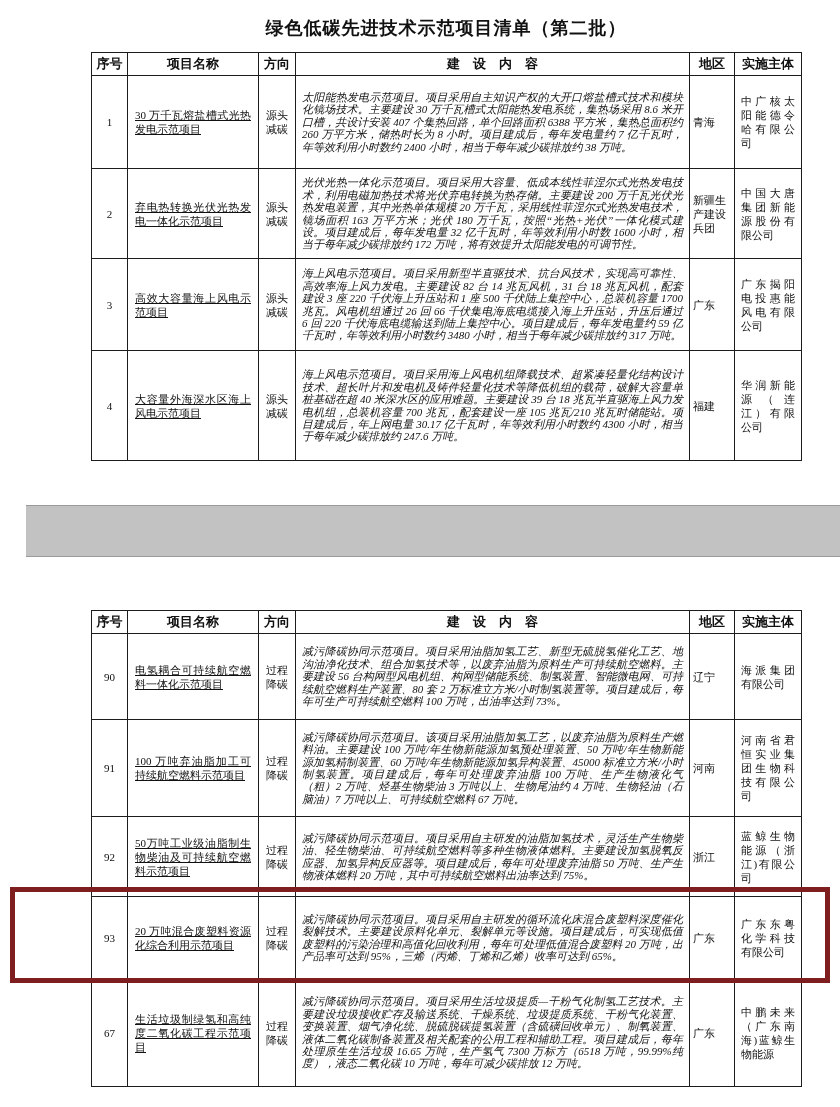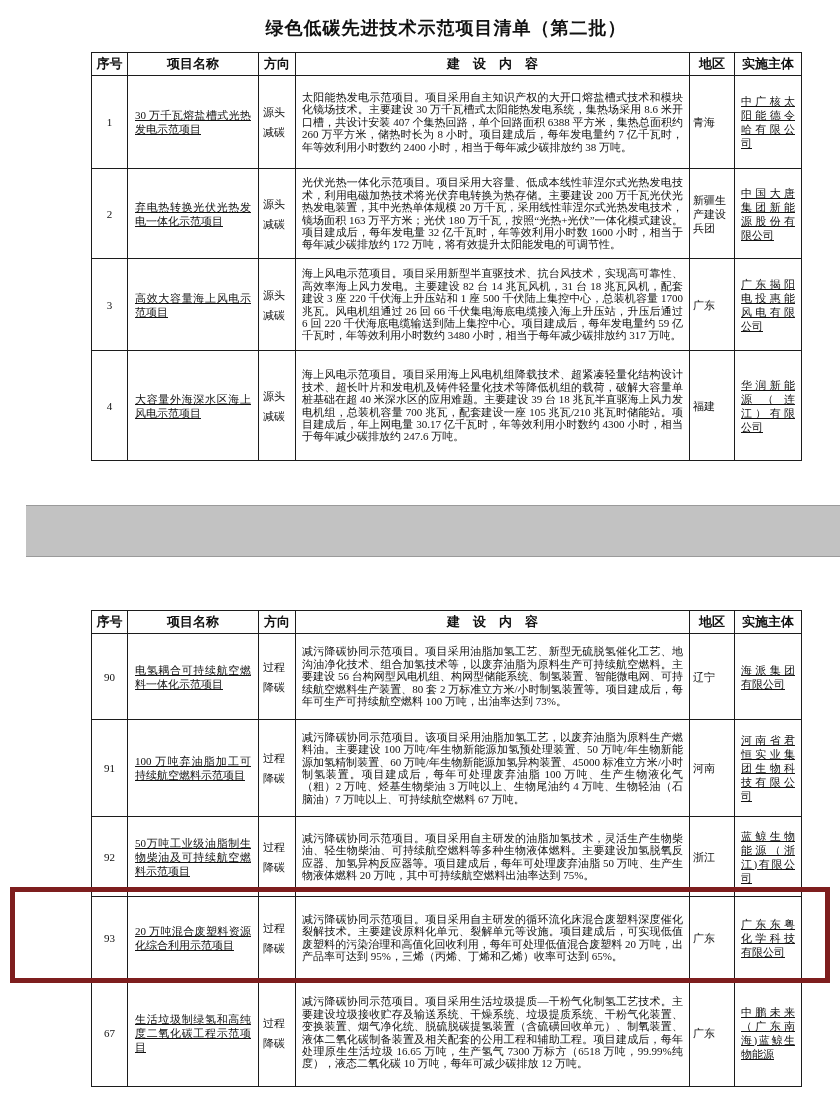--- a/index.html
+++ b/index.html
@@ -61,35 +61,35 @@
   }
   td.cell-no{text-align:center;}
   td.cell-project-name{
     text-align:justify;
     text-align-last:left;
     padding:2px 7px;
     line-height:14px;
     font-size:11.5px;
     text-decoration:underline;
   }
-  td.cell-direction{line-height:20px;padding:1px 4px;}
+  td.cell-direction{text-align:center;line-height:14px;padding:1px 4px;}
   td.cell-content{
     text-align:justify;
     text-align-last:left;
     vertical-align:middle;
     padding:2px 6px;
     line-height:12.4px;
+    font-style:italic;
   }
   td.cell-region{line-height:14px;padding:1px 3px;}
   td.cell-entity{
     text-align:justify;
     text-align-last:left;
     padding:2px 6px;
     line-height:14px;
-    text-decoration:underline;
   }
   
   .t1 tbody tr:nth-child(1) td{height:93px;}
   .t1 tbody tr:nth-child(2) td{height:90px;}
   .t1 tbody tr:nth-child(3) td{height:92px;}
   .t1 tbody tr:nth-child(4) td{height:110px;}
   .t2 tbody tr:nth-child(1) td{height:86px;}
   .t2 tbody tr:nth-child(2) td{height:97px;}
   .t2 tbody tr:nth-child(3) td{height:80px;}
   .t2 tbody tr:nth-child(4) td{height:82px;}

